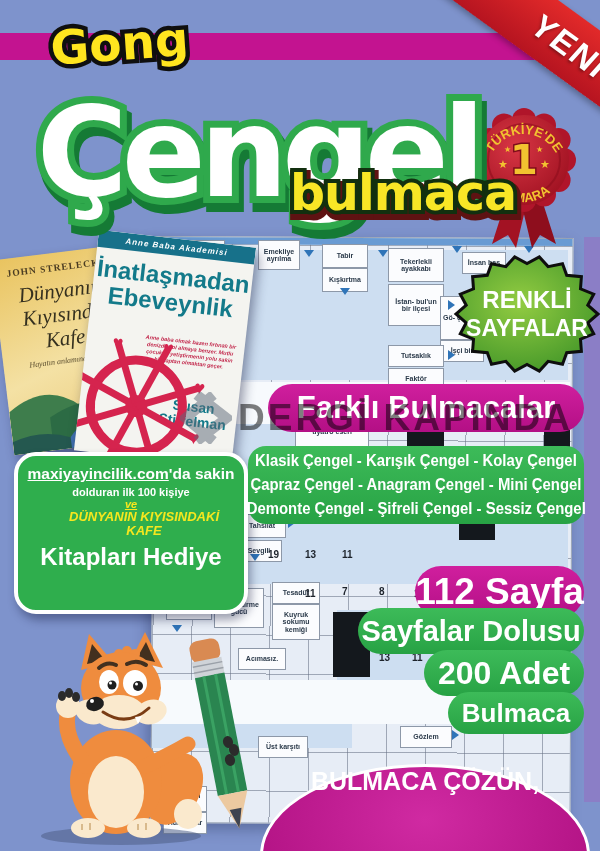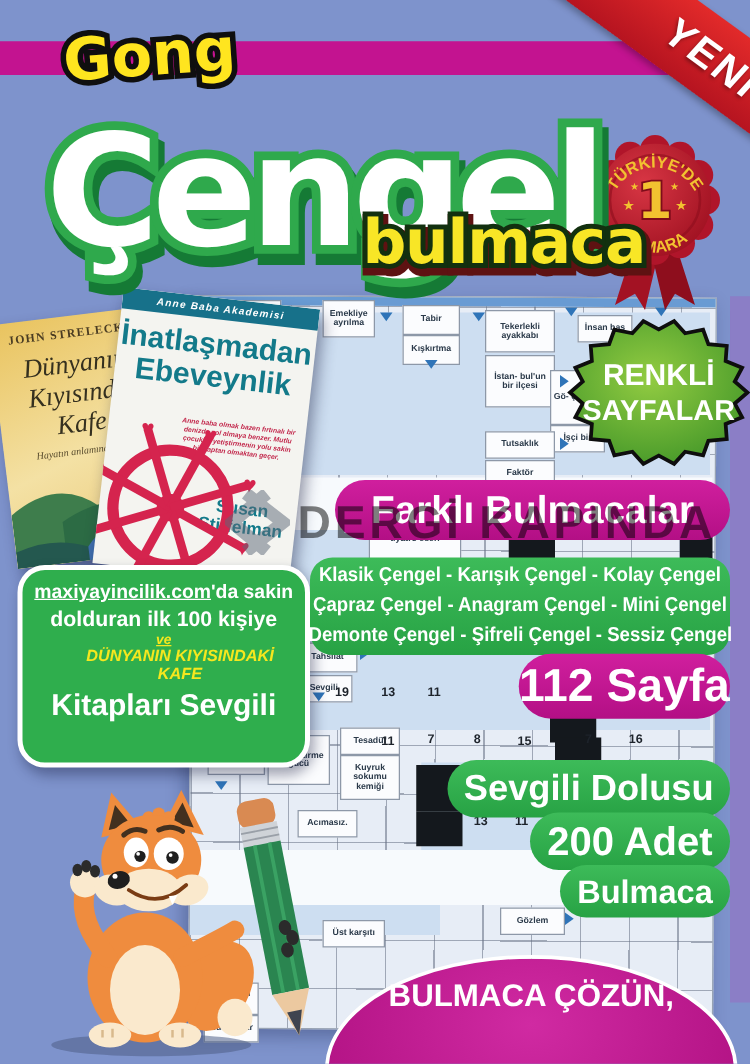--- a/index.html
+++ b/index.html
@@ -60,45 +60,45 @@
   #book2 .b2-author{position:absolute;right:10px;top:158px;text-align:center;color:#137a8a;
     font-weight:bold;font-size:14px;line-height:15px;}
   #wheel{position:absolute;left:-28px;bottom:-34px;}
 
   
   #offer-box{left:14px;top:452px;width:226px;height:154px;background:#2fae4d;
     border:4px solid #fff;border-radius:22px;z-index:30;text-align:center;
     box-shadow:3px 6px 10px rgba(20,25,60,.4);color:#fff;font-weight:bold;}
   #offer-box .ol1{margin-top:9px;font-size:15.5px;}
   #offer-box .ol1 .u{text-decoration:underline;}
-  #offer-box .ol2{margin-top:3px;font-size:17px;}
+  #offer-box .ol2{margin-top:3px;font-size:11px;}
   #offer-box .oy1{margin-top:7px;font-size:13px;font-style:italic;color:#f6e71e;}
   #offer-box .oy2{font-size:11px;color:#f6e71e;font-style:italic;line-height:12px;text-decoration:underline;}
   #offer-box .oy3{font-size:13px;font-style:italic;color:#f6e71e;line-height:14px;padding-left:26px;}
   #offer-box .ol7{margin-top:5px;font-size:24px;}
 
   
   .mg{background:linear-gradient(#d01f9e,#b30f85);color:#fff;font-weight:bold;z-index:40;
       display:flex;align-items:center;justify-content:center;}
   .gr{background:linear-gradient(#3dbb59,#27a244);color:#fff;font-weight:bold;z-index:40;
       display:flex;align-items:center;justify-content:center;}
   #farkli-box{left:268px;top:384px;width:316px;height:48px;border-radius:24px;font-size:31px;}
   #ptypes-box{left:248px;top:446px;width:336px;height:78px;border-radius:18px;
     flex-direction:column;justify-content:center;}
   .ptype{font-size:16px;line-height:24px;white-space:nowrap;transform:scaleX(.93);}
-  #sayfa-box{left:415px;top:523px;width:169px;height:52px;border-radius:26px;font-size:37px;}
+  #sayfa-box{left:415px;top:566px;width:169px;height:52px;border-radius:26px;font-size:37px;}
   #stack1{left:358px;top:608px;width:226px;height:46px;border-radius:23px;font-size:29px;}
   #stack2{left:424px;top:650px;width:160px;height:46px;border-radius:23px;font-size:32px;}
   #stack3{left:448px;top:692px;width:136px;height:42px;border-radius:21px;font-size:26px;}
 
   
   #bottom-oval{left:260px;top:764px;width:324px;height:176px;border-radius:50%;
     background:radial-gradient(ellipse at 50% 30%,#d02aa2,#aa0c7c);border:3px solid #fff;
     z-index:46;text-align:center;color:#fff;font-weight:bold;}
-  #bottom-oval .bo1{margin-top:16px;font-size:25px;}
+  #bottom-oval .bo1{font-size:25px;}
   #bottom-oval .bo2{font-size:25px;}
 
   
   #gong-svg{left:28px;top:6px;z-index:72;}
   #title-svg{left:8px;top:56px;z-index:71;}
   #bulmaca-svg{left:268px;top:156px;z-index:72;}
   #rosette-svg{left:462px;top:88px;z-index:68;}
   #burst-svg{left:452px;top:250px;z-index:44;}
   #yeni-band{left:420px;top:16px;width:300px;height:62px;background:linear-gradient(#e22a2a,#b61420);
     transform:rotate(36deg);z-index:75;display:flex;align-items:center;justify-content:center;
@@ -244,31 +244,31 @@
 </div>
 
 <div class="abs" id="offer-box">
   <div class="ol1"><span class="u">maxiyayincilik.com</span><span>'da sakin</span></div>
   <div class="ol2">dolduran ilk 100 kişiye</div>
   <div class="oy2">ve</div>
   <div class="oy3">
       <div>DÜNYANIN KIYISINDAKİ</div>
       <div>KAFE</div>
     </div>
-  <div class="ol7">Kitapları Sevgili</div>
+  <div class="ol7">Kitapları Hediye</div>
 </div>
 
 <div class="abs mg" id="farkli-box">Farklı Bulmacalar</div>
 <div class="abs gr" id="ptypes-box">
     <div class="ptype">Klasik Çengel - Karışık Çengel - Kolay Çengel</div>
     <div class="ptype">Çapraz Çengel - Anagram Çengel - Mini Çengel</div>
     <div class="ptype">Demonte Çengel - Şifreli Çengel - Sessiz Çengel</div>
   </div>
 <div class="abs mg" id="sayfa-box">112 Sayfa</div>
-<div class="abs gr" id="stack1">Sevgili Dolusu</div>
+<div class="abs gr" id="stack1">Sayfalar Dolusu</div>
 <div class="abs gr" id="stack2">200 Adet</div>
 <div class="abs gr" id="stack3">Bulmaca</div>
 
 <div class="abs" id="bottom-oval">
   <div class="bo1">BULMACA ÇÖZÜN,</div>
 </div>
 
 <svg class="abs" id="burst-svg" width="150" height="130" viewBox="0 0 150 130">
   <defs>
     <radialGradient id="gburst" cx="45%" cy="40%" r="70%">

